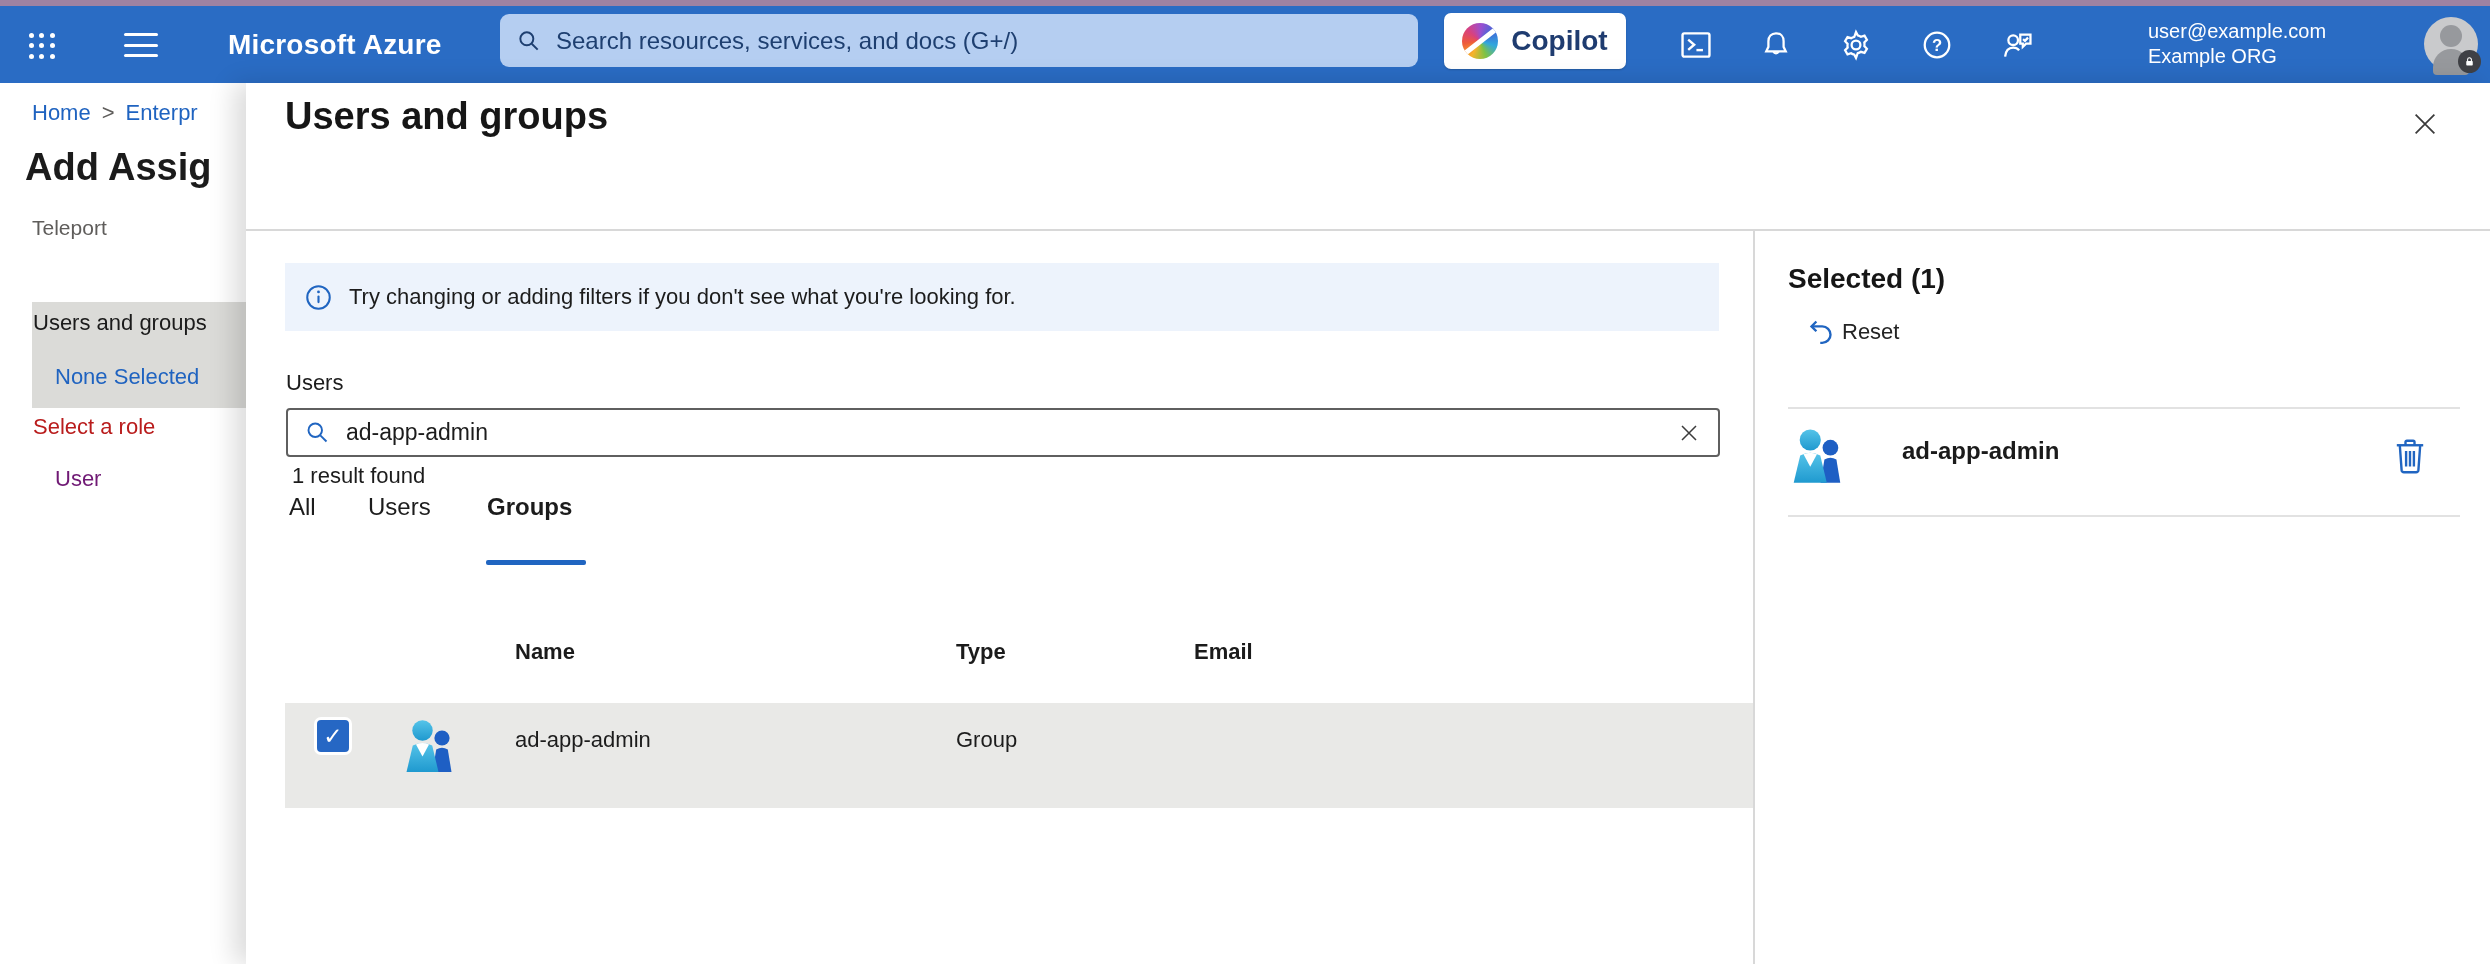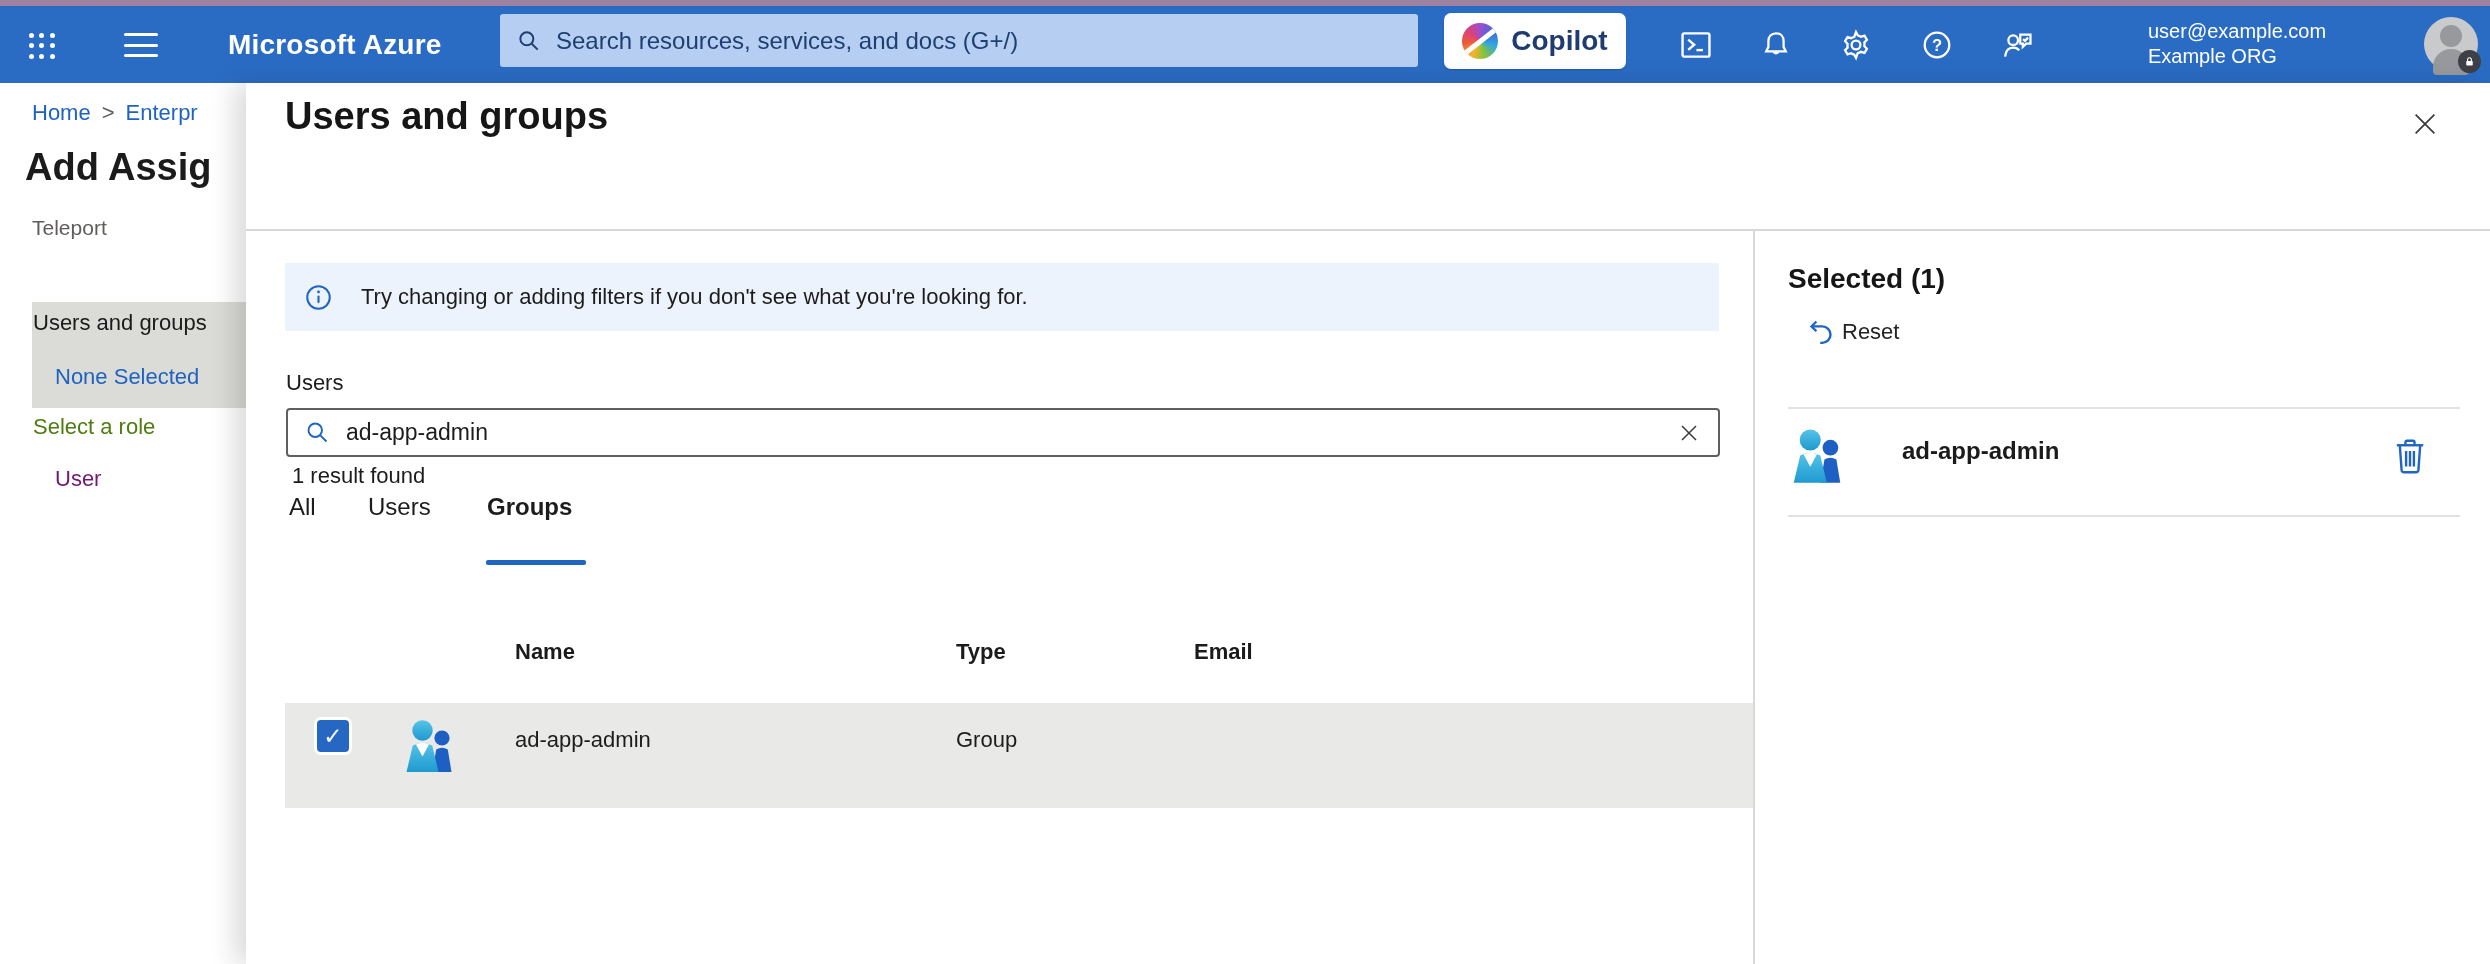--- a/index.html
+++ b/index.html
@@ -9,21 +9,21 @@
 
   
   .topstrip { position:absolute; top:0; left:0; right:0; height:6px; background:#9e82a2; }
   .topbar { position:absolute; top:6px; left:0; right:0; height:77px; background:#2a6cc4; }
   .waffle { left:26px; top:24px; width:32px; height:32px; display:grid;
     grid-template-columns:repeat(3,1fr); align-items:center; justify-items:center; cursor:pointer; }
   .waffle i { width:5px; height:5px; border-radius:50%; background:#fff; }
   .hamburger { left:124px; top:27px; width:34px; height:24px; display:flex; flex-direction:column; justify-content:space-between; cursor:pointer; }
   .hamburger i { height:3px; background:#fff; border-radius:2px; }
   .brand { left:228px; top:0; height:77px; line-height:77px; color:#fff; font-size:28px; font-weight:600; letter-spacing:.2px; }
-  .searchpill { left:500px; top:8px; width:918px; height:53px; background:#b5cef1; border-radius:3px;
+  .searchpill { left:500px; top:8px; width:918px; height:53px; background:#b5cef1; border-radius:9px;
     display:flex; align-items:center; padding:0 16px; }
   .searchpill svg { flex:0 0 auto; }
   .searchpill input { flex:1; margin-left:14px; background:transparent; border:none; outline:none;
     font-size:24px; color:#1e3f70; font-family:inherit; }
   .searchpill input::placeholder { color:#1e3f70; opacity:1; }
   .copilot { left:1444px; top:7px; width:182px; height:56px; background:#fff; border-radius:7px;
     display:flex; align-items:center; justify-content:center; gap:13px; cursor:pointer; box-shadow:0 1px 2px rgba(0,0,0,.2); }
   .copilot-logo { width:36px; height:36px; border-radius:50%; position:relative; overflow:hidden;
     background:conic-gradient(from 210deg,#f6b32b,#ee5a3a,#d8417f,#9b4fd0,#3f6ad8,#31a8dd,#7fc243,#f6b32b); }
   .copilot-logo::after { content:""; position:absolute; left:-20%; top:44%; width:140%; height:14%;
@@ -39,33 +39,33 @@
 
   
   .breadcrumb { left:32px; top:100px; font-size:22px; white-space:nowrap; }
   .breadcrumb .lnk { color:#1f63c0; cursor:pointer; }
   .breadcrumb .sep { color:#5f5d5b; margin:0 11px; }
   .page-title { left:25px; top:146px; font-size:38px; font-weight:700; color:#1b1b1b; white-space:nowrap; }
   .page-subtitle { left:32px; top:216px; font-size:21px; color:#5f5d5b; }
   .step-block { left:32px; top:302px; width:214px; height:106px; background:#dbdbd8; }
   .step-label { left:33px; top:310px; font-size:22px; color:#1b1b1b; }
   .step-value { left:55px; top:364px; font-size:22px; color:#1f63c0; cursor:pointer; }
-  .role-label { left:33px; top:414px; font-size:22px; color:#4d7c0f; }
+  .role-label { left:33px; top:414px; font-size:22px; color:#b91c1c; }
   .role-value { left:55px; top:466px; font-size:22px; color:#701a75; cursor:pointer; }
 
   
   .panel { position:absolute; left:246px; top:83px; right:0; bottom:0; background:#fff;
     box-shadow:-12px 0 24px rgba(0,0,0,.14); z-index:10; }
   .panel-title { left:39px; top:12px; font-size:38px; font-weight:700; color:#161616; }
   .panel-close { right:50px; top:26px; width:30px; height:30px; cursor:pointer; }
   .hr { background:#d8d8d8; height:2px; }
   .hr-title { left:0; right:0; top:146px; }
   .banner { left:39px; top:180px; width:1434px; height:68px; background:#edf3fc; display:flex; align-items:center; }
   .banner-icon { margin-left:20px; }
-  .banner-text { margin-left:29px; font-size:22px; color:#1c1c1c; }
+  .banner-text { margin-left:17px; font-size:22px; color:#1c1c1c; }
   .search-label { left:40px; top:287px; font-size:22px; }
   .search-box { left:40px; top:325px; width:1434px; height:49px; border:2px solid #5f5f5f; border-radius:4px;
     display:flex; align-items:center; background:#fff; }
   .search-box svg.mag { margin-left:16px; }
   .search-box input { flex:1; margin-left:15px; border:none; outline:none; font-size:23px; color:#1c1c1c; font-family:inherit; background:transparent; }
   .clear-btn { margin-right:16px; width:26px; height:26px; cursor:pointer; display:flex; align-items:center; justify-content:center; }
   .result-count { left:46px; top:380px; font-size:22px; }
   .tab { top:410px; font-size:24px; color:#1c1c1c; cursor:pointer; }
   .tab-all { left:43px; }
   .tab-users { left:122px; }

